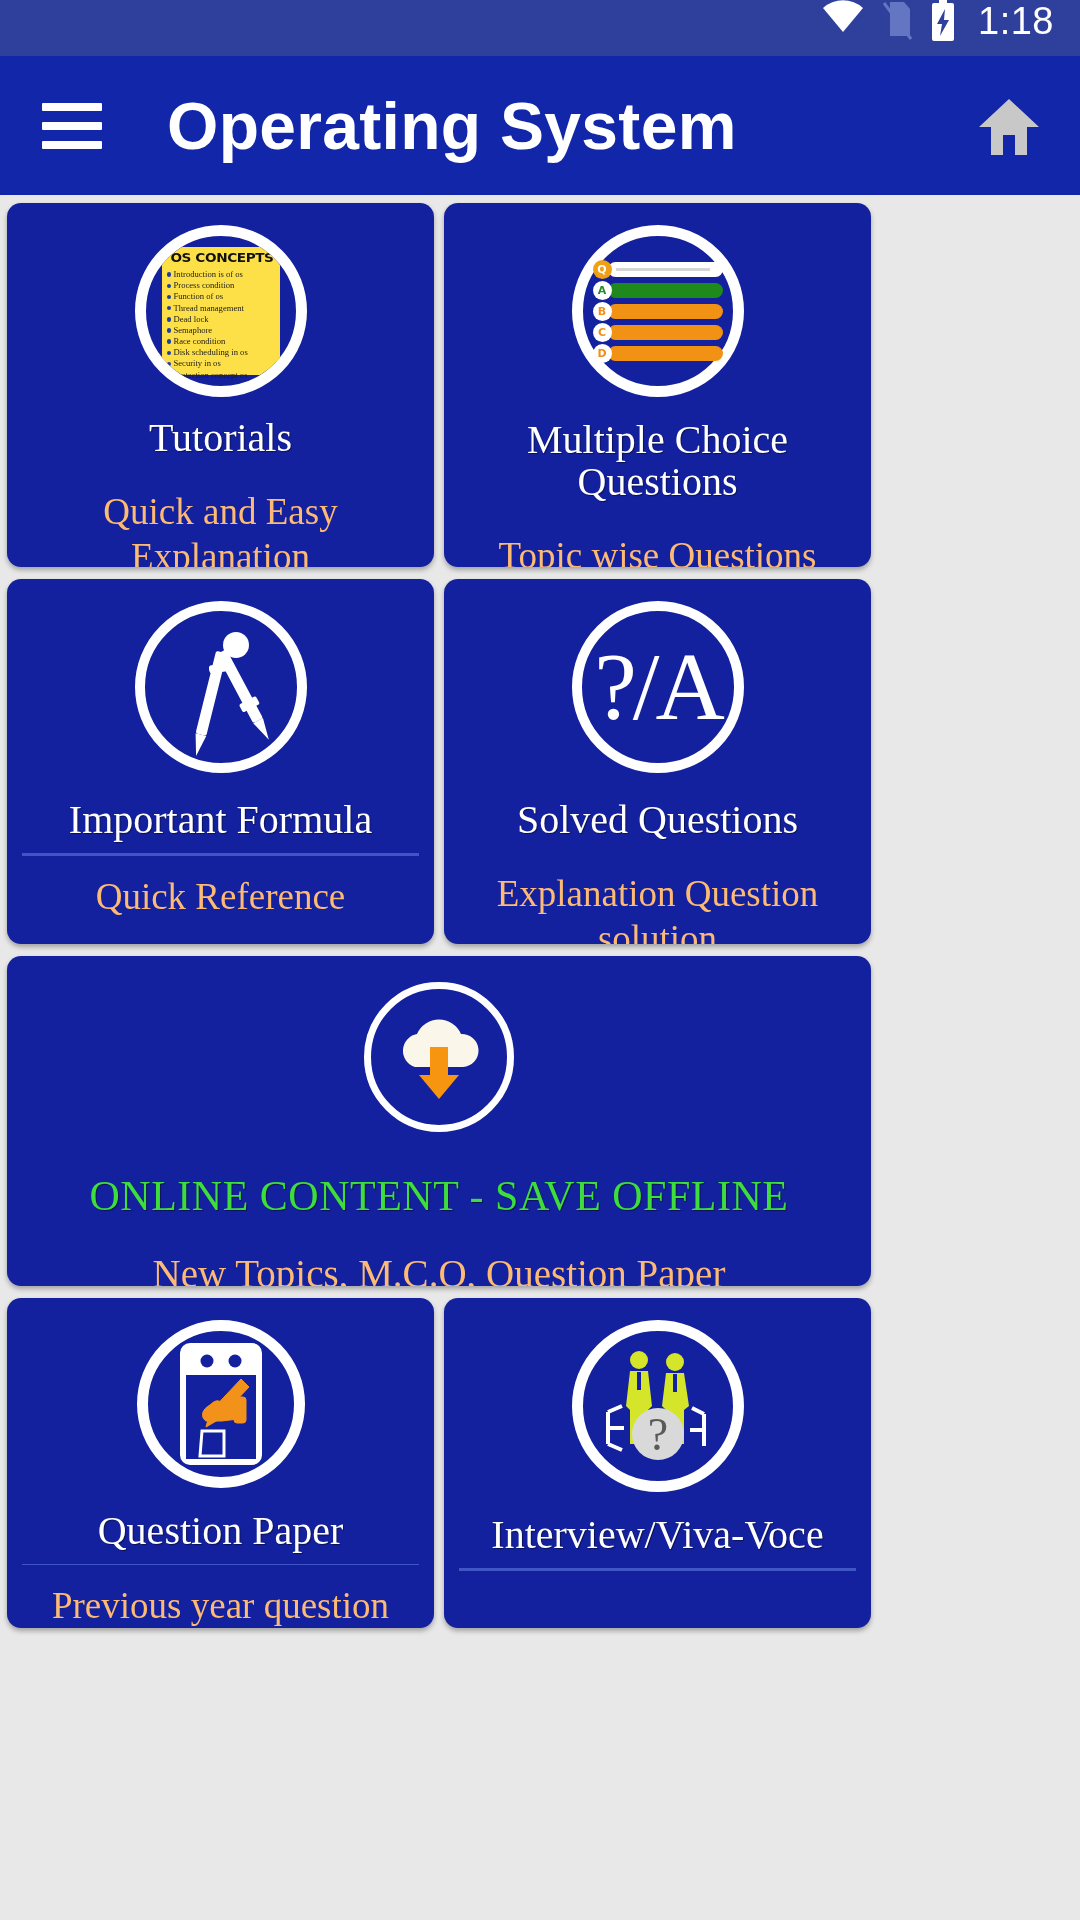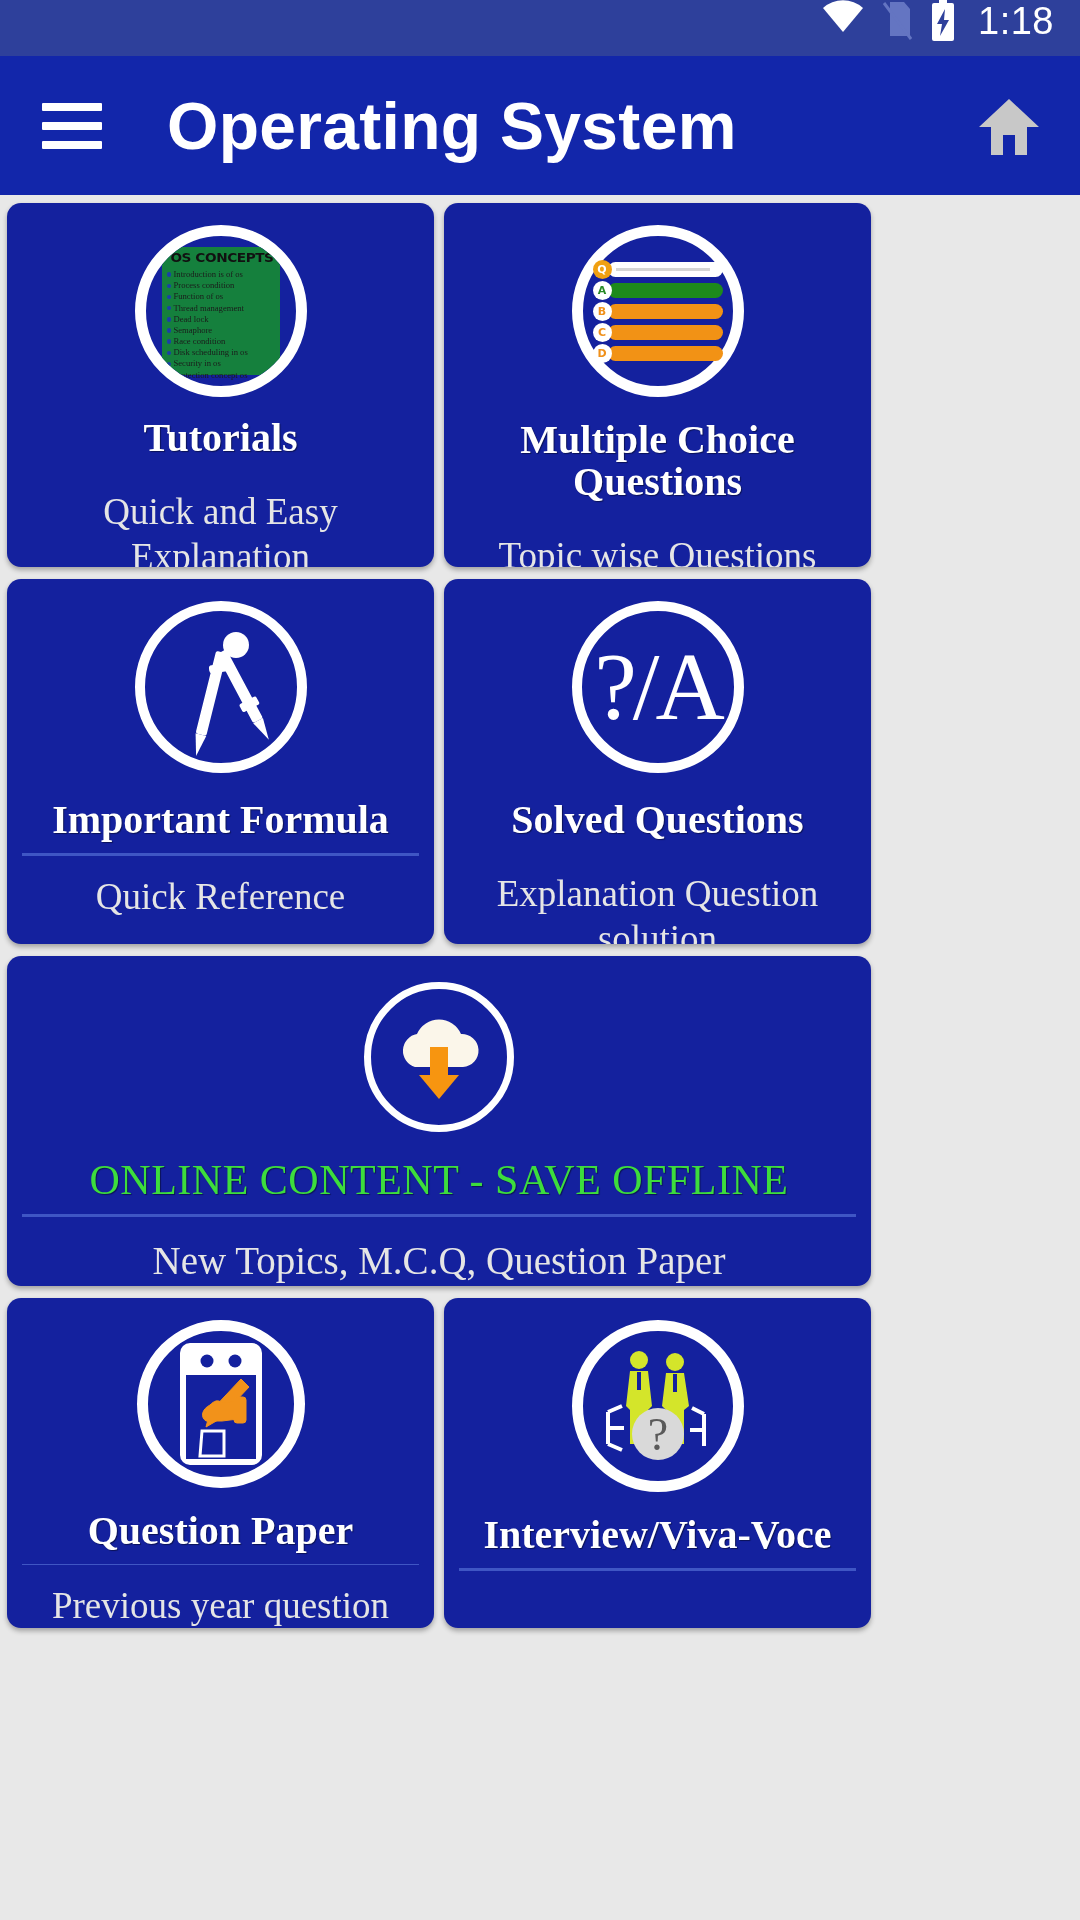--- a/index.html
+++ b/index.html
@@ -103,61 +103,61 @@
 
   .icon-wrap {
     display: flex;
     align-items: center;
     justify-content: center;
   }
 
   .card-title {
     color: #ffffff;
     font-size: 40px;
-    font-weight: bold;
+    font-weight: normal;
     text-align: center;
     line-height: 1.05;
     padding: 0 8px;
     text-shadow: 1px 1px 1px rgba(0,0,0,0.45);
   }
   .card-title.green {
     color: #3ddd3d;
     font-size: 42px;
     font-weight: normal;
     letter-spacing: 0.5px;
   }
   .divider {
     height: 3px;
     background: #3f56c4;
     width: calc(100% - 30px);
     margin: 12px 0 0 0;
   }
   .card-sub {
-    color: #e5e5e5;
+    color: #fdba74;
     font-size: 37px;
     text-align: center;
     line-height: 1.22;
     padding: 18px 14px 0 14px;
   }
   .card-sub.wide-sub { font-size: 39px; padding-top: 20px; }
 
   
   .os-circle {
     width: 172px; height: 172px;
     border-radius: 50%;
     border: 11px solid #ffffff;
     background: #14219e;
     display: flex;
     align-items: center;
     justify-content: center;
     overflow: hidden;
   }
   .os-sheet {
     width: 118px; height: 128px;
-    background: #15803d;
+    background: #fde047;
     padding: 4px 3px 3px 5px;
     display: flex;
     flex-direction: column;
   }
   .os-head {
     font-family: "DejaVu Sans", sans-serif;
     font-size: 13px;
     font-weight: bold;
     color: #111;
     letter-spacing: -0.4px;
@@ -456,21 +456,21 @@
       <div class="cloud-circle">
         <svg width="108" height="96" viewBox="0 0 108 96">
           <path d="M30 58 A17 17 0 0 1 32 25 A24 24 0 0 1 76 25 A16 16 0 0 1 78 58 Z" fill="#fbf6ea"></path>
           <g fill="#f79510">
             <rect x="45" y="38" width="18" height="32"></rect>
             <polygon points="34,66 74,66 54,90"></polygon>
           </g>
         </svg>
       </div>
     </div>
-    <div class="card-title green" style="margin-top:26px">ONLINE CONTENT - SAVE OFFLINE</div>
+    <div class="card-title green" style="margin-top:42px">ONLINE CONTENT - SAVE OFFLINE</div>
     <div class="divider"></div>
     <div class="card-sub wide-sub">New Topics, M.C.Q, Question Paper</div>
   </div>
 
   <div class="card half r4">
     <div class="icon-wrap">
       <div class="qp-circle">
         <svg width="110" height="130" viewBox="0 0 110 130">
           <rect x="14" y="4" width="82" height="122" rx="10" fill="#ffffff"></rect>
           <rect x="20" y="36" width="70" height="84" fill="#14219e"></rect>

